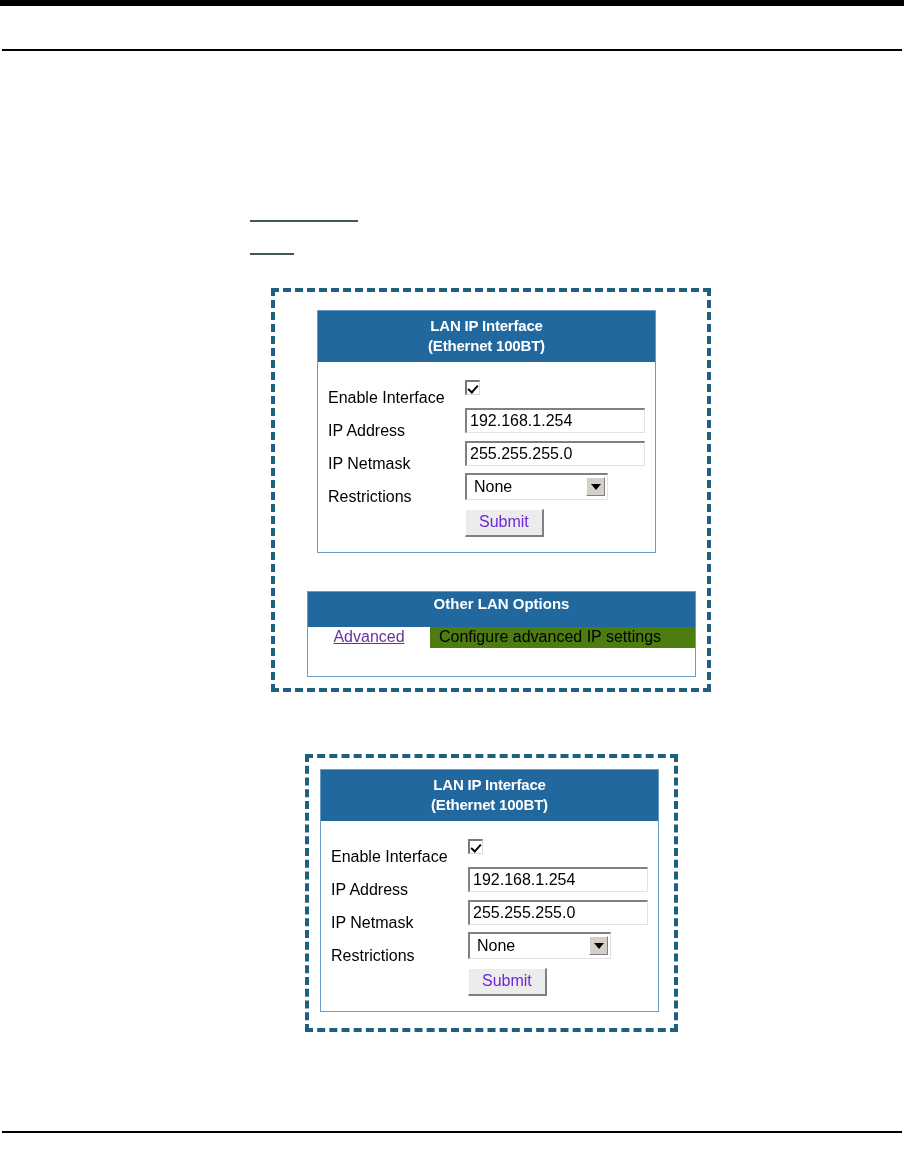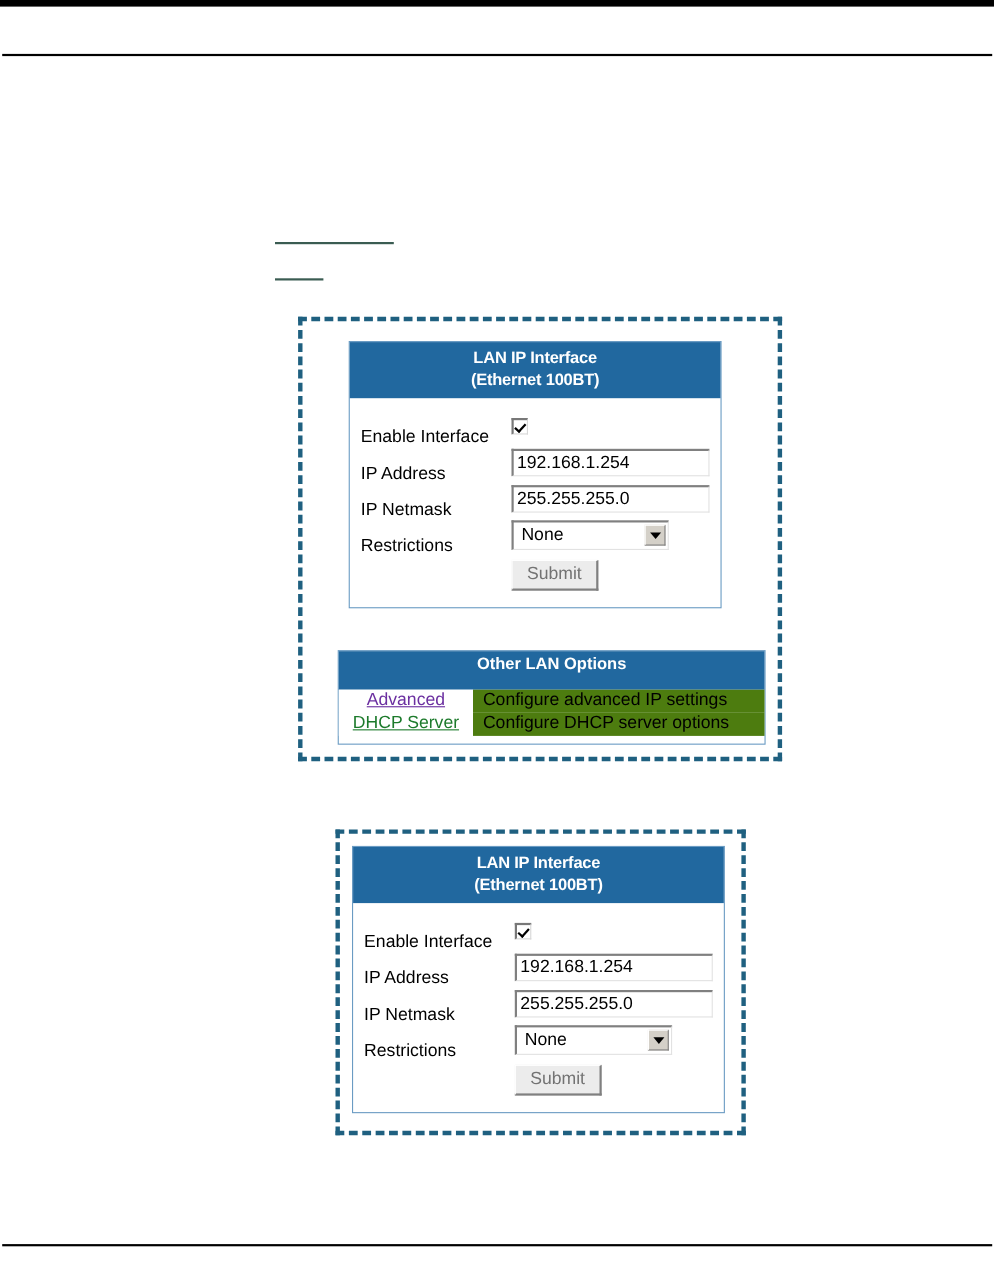--- a/index.html
+++ b/index.html
@@ -214,21 +214,21 @@
   }
   .submit-btn {
     background: #ececec;
     border-top: 1px solid #ffffff;
     border-left: 1px solid #ffffff;
     border-right: 2px solid #808080;
     border-bottom: 2px solid #808080;
     font-size: 16px;
     font-family: "Liberation Sans", sans-serif;
     padding: 3px 13px 4px 13px;
-    color: #737373;
+    color: #6d28d9;
     cursor: pointer;
   }
 
   
   .options-table {
     width: 100%;
     border-collapse: collapse;
   }
   .options-table td {
     font-size: 16px;
@@ -307,26 +307,20 @@
 <div class="panel panel-other-top">
   <div class="panel-header-single">Other LAN Options</div>
   <table class="options-table">
     <tbody>
       <tr>
         <td class="opt-link-cell">
           <span class="opt-link opt-link-advanced">Advanced</span>
         </td>
         <td class="opt-desc-cell">Configure advanced IP settings</td>
       </tr>
-      <tr>
-        <td class="opt-link-cell">
-          <span class="opt-link opt-link-dhcp">DHCP Server</span>
-        </td>
-        <td class="opt-desc-cell">Configure DHCP server options</td>
-      </tr>
     </tbody>
   </table>
 </div>
 
 <div class="dashed-box dashed-box-bottom"></div>
 
 <div class="panel panel-form-bottom">
   <div class="panel-header">
     <span>LAN IP Interface</span>
     <span class="sub">(Ethernet 100BT)</span>

